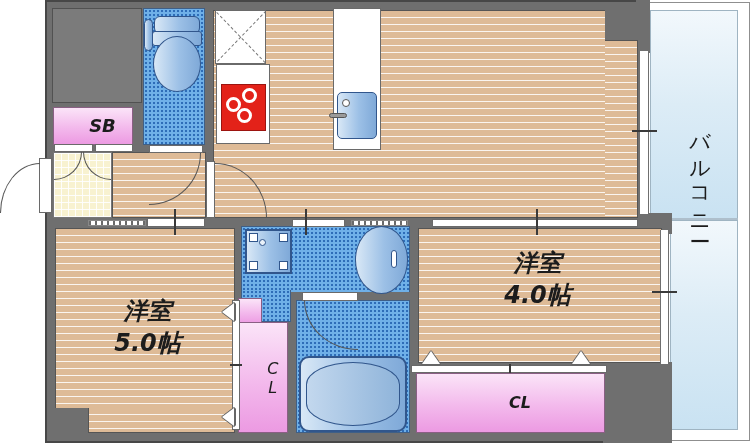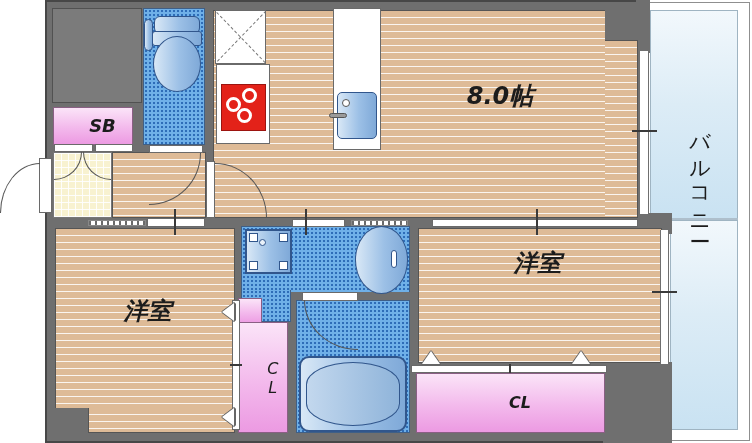--- a/index.html
+++ b/index.html
@@ -158,22 +158,23 @@
   <div class="arc bl" style="left:304px;top:300px;width:54px;height:50px;"></div>
   <div class="whitebar" style="left:39px;top:158px;width:13px;height:55px;"></div>
   <div class="arc tl" style="left:0px;top:163px;width:40px;height:50px;"></div>
 
   <div class="window" style="left:639px;top:51px;width:10px;height:163px;"></div>
   <div class="tick" style="left:632px;top:130px;width:25px;height:2px;"></div>
   <div class="window" style="left:660px;top:230px;width:9px;height:134px;"></div>
   <div class="tick" style="left:652px;top:291px;width:25px;height:2px;"></div>
 
   <div class="lbl room-lbl" style="left:420px;top:80px;width:160px;">
-    <div style="position:static;">8.0帖</div>
   </div>
   <div class="lbl room-lbl" style="left:70px;top:295px;width:155px;">
     <div style="position:static;">洋室</div>
+    <div style="position:static;">5.0帖</div>
   </div>
   <div class="lbl room-lbl" style="left:455px;top:247px;width:165px;">
     <div style="position:static;">洋室</div>
+    <div style="position:static;">4.0帖</div>
   </div>
 
 </div>
 
 </body></html>

